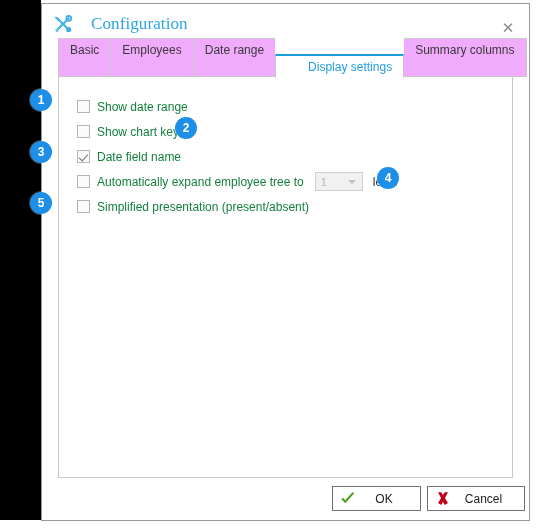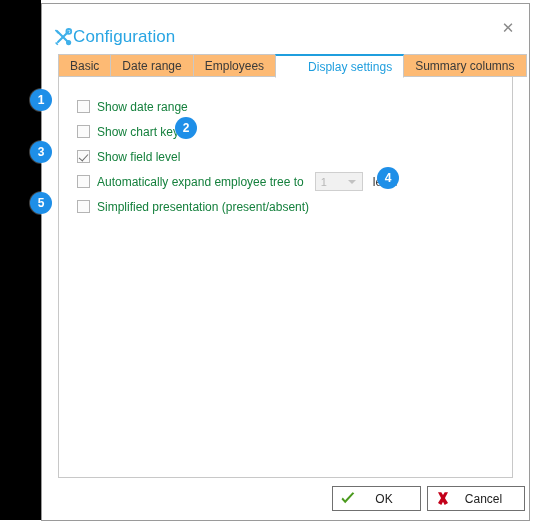--- a/index.html
+++ b/index.html
@@ -44,24 +44,25 @@
   .titlebar {
     position: absolute;
     left: 0; top: 0;
     width: 100%;
     height: 44px;
   }
 
   .title-wrap {
     position: absolute;
     left: 11px;
-    top: 23px;
-    display: flex;
-    align-items: center;
-    gap: 0;
+    top: 10px;
+    display: flex;
+    align-items: center;
+    gap: 18px;
+    font-family: Liberation Serif, serif;
   }
 
   .title-icon {
     width: 20px;
     height: 20px;
     display: block;
   }
 
   .title-text {
     font-size: 17px;
@@ -90,26 +91,26 @@
     position: absolute;
     left: 16px;
     top: 49px;
     display: flex;
     align-items: flex-end;
     height: 24px;
     z-index: 3;
   }
 
   .tab {
-    height: 23px;
+    height: 39px;
     line-height: 23px;
     padding: 0 11px;
     font-size: 12px;
     color: #3a3a3a;
-    background: #fdba74;
+    background: #f0abfc;
     border: 1px solid #c8c8c8;
     border-right: none;
     box-sizing: border-box;
     cursor: pointer;
     white-space: nowrap;
   }
   .tab:last-child {
     border-right: 1px solid #c8c8c8;
     text-align: right;
   }
@@ -294,42 +295,42 @@
           <circle cx="15.8" cy="4.4" r="2.4" fill="none" stroke="#3fb0ea" stroke-width="1.8"></circle>
           <path d="M3.2 15.0 L5.4 17.2 L4.2 18.2 L2.1 16.1 Z" fill="#3fb0ea"></path>
         </svg>
         <span class="title-text">Configuration</span>
       </div>
       <div class="close-btn">✕</div>
     </div>
 
     <div class="tabs">
       <div class="tab">Basic</div>
+      <div class="tab">Employees</div>
       <div class="tab">Date range</div>
-      <div class="tab">Employees</div>
       <div class="tab active">Display settings</div>
       <div class="tab">Summary columns</div>
     </div>
 
     <div class="panel">
       <div class="option-list">
 
         <div class="option-row">
           <div class="cb"></div>
           <span class="opt-label">Show date range</span>
         </div>
 
         <div class="option-row">
           <div class="cb"></div>
           <span class="opt-label">Show chart key</span>
         </div>
 
         <div class="option-row">
           <div class="cb checked"></div>
-          <span class="opt-label">Show field level</span>
+          <span class="opt-label">Date field name</span>
         </div>
 
         <div class="option-row">
           <div class="cb"></div>
           <span class="opt-label">Automatically expand employee tree to</span>
           <div class="spinner">
             <span class="spinner-value">1</span>
             <span class="spinner-arrow"></span>
           </div>
           <span class="level-text">level</span>

